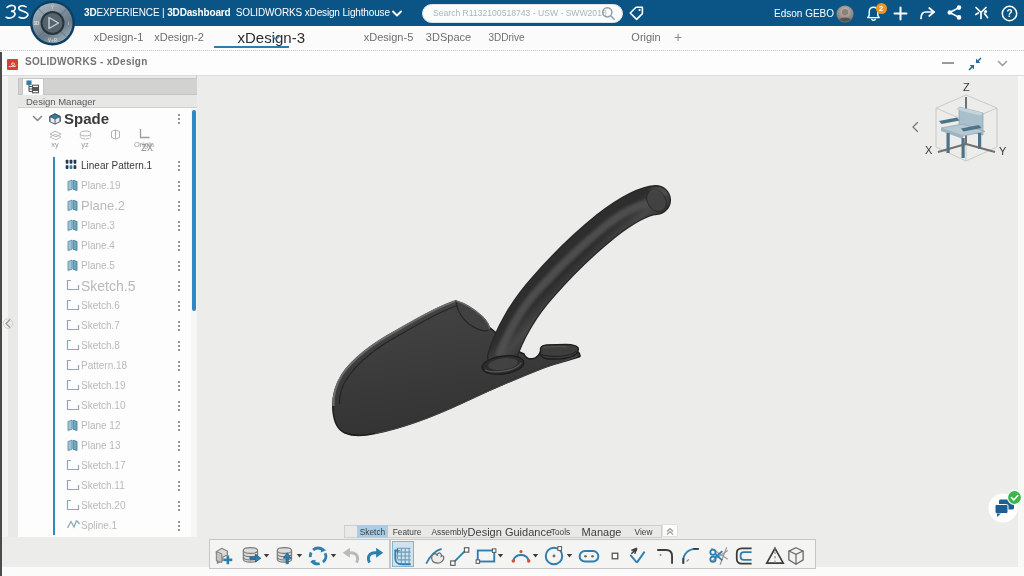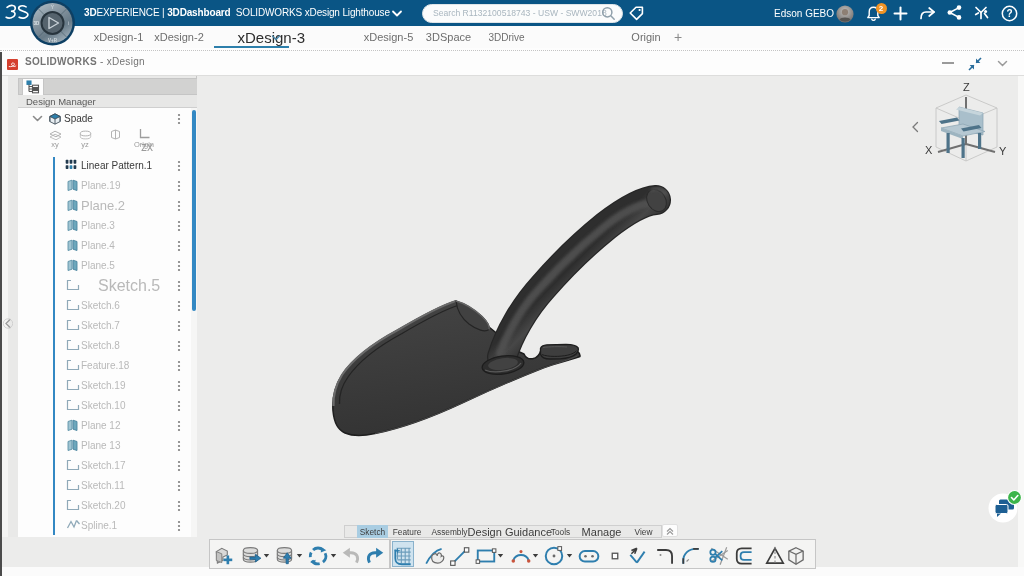--- a/index.html
+++ b/index.html
@@ -122,21 +122,21 @@
 <svg class="abs" style="left:271px;top:34px" width="10" height="8" viewBox="0 0 10 8">
       <path d="M1.5,2 L5,5.5 L8.5,2" fill="none" stroke="#4b87a8" stroke-width="1.4" stroke-linecap="round"></path>
     </svg>
 <div class="abs" style="left:214px;top:46px;width:75px;height:2px;background:#2d7fab"></div>
 <div class="abs" style="left:670px;top:26px;width:16px;height:22px;line-height:22px;text-align:center;color:#8a8a8a;font-size:14px">+</div>
 <div class="abs" style="left:0;top:50px;width:1024px;height:0;border-top:1px dotted #c4c4c4"></div>
 <svg class="abs" style="left:7px;top:59px" width="11" height="11" viewBox="0 0 11 11">
       <rect x="0" y="0" width="11" height="11" rx="1" fill="#d5402f"></rect>
       <path d="M2.2,7.6 C4.2,7.9 6.8,7.3 7.3,5.6 C7.7,4.2 6,3.4 4.9,4.3 C3.8,5.2 5.2,7.2 7,7.4 C8,7.5 8.8,7.2 9,6.8" fill="none" stroke="#fff" stroke-width="0.9" stroke-linecap="round"></path>
     </svg>
-<div class="abs" style="left:25px;top:48px;height:28px;line-height:28px;color:#737373;font-size:10px;font-weight:bold;letter-spacing:0.3px">SOLIDWORKS <span style="font-weight:normal">- xDesign</span></div>
+<div class="abs" style="left:25px;top:48px;height:28px;line-height:28px;color:#737373;font-size:10px;font-weight:bold;letter-spacing:0.3px">SOLIDWORKS <span style="font-weight:bold">- xDesign</span></div>
 <div class="abs" style="left:942px;top:62px;width:12px;height:2px;background:#9a9a9a"></div>
 <svg class="abs" style="left:967px;top:56px" width="16" height="16" viewBox="0 0 16 16">
       <g stroke="#2a6d9c" stroke-width="1.6" fill="#2a6d9c">
         <path d="M9.2,6.8 L14,2" fill="none"></path>
         <path d="M9,2.6 L9,7 L13.4,7 Z" stroke="none"></path>
         <path d="M6.8,9.2 L2,14" fill="none"></path>
         <path d="M7,13.4 L7,9 L2.6,9 Z" stroke="none"></path>
       </g>
     </svg>
 <svg class="abs" style="left:997px;top:60px" width="11" height="8" viewBox="0 0 11 8">
@@ -166,21 +166,21 @@
 <div class="abs" style="left:191.5px;top:110px;width:4.5px;height:201px;background:#3388c3;border-radius:2px"></div>
 <div class="abs" style="left:53px;top:157px;width:2px;height:378px;background:#3388c3"></div>
 <svg class="abs" style="left:32px;top:114px" width="11" height="10" viewBox="0 0 11 10">
       <path d="M1.5,2.5 L5.5,6.5 L9.5,2.5" fill="none" stroke="#8a8a8a" stroke-width="1.6" stroke-linecap="round" stroke-linejoin="round"></path>
     </svg>
 <svg class="abs" style="left:49px;top:113px" width="12" height="12" viewBox="0 0 14 14">
 <path d="M7,1 L13,4 L13,10 L7,13 L1,10 L1,4 Z" fill="#e8eef2" stroke="#3a4a55" stroke-width="1"></path>
 <path d="M1,4 L7,7 L13,4 L7,1 Z" fill="#2d7fab" stroke="#3a4a55" stroke-width="1"></path>
 <path d="M7,7 L7,13 M1,4 L1,10 M13,4 L13,10" stroke="#3a4a55" stroke-width="1" fill="none"></path>
     </svg>
-<div class="abs" style="left:64px;top:111px;height:16px;line-height:16px;font-size:10px;font-weight:normal;color:#3a3a3a">Spade</div>
+<div class="abs" style="left:64px;top:111px;height:16px;line-height:16px;font-size:15px;font-weight:bold;color:#3a3a3a">Spade</div>
 <svg class="abs" style="left:177px;top:113px" width="4" height="12" viewBox="0 0 4 12">
       <g fill="#7d7d7d">
         <circle cx="2" cy="2" r="1.1"></circle>
         <circle cx="2" cy="6" r="1.1"></circle>
         <circle cx="2" cy="10" r="1.1"></circle>
       </g>
     </svg>
 <svg class="abs" style="left:49px;top:130px" width="13" height="10" viewBox="0 0 13 10">
       <g fill="none" stroke="#b3b3b3" stroke-width="1">
         <path d="M1,4 L6,1.2 L12,4 L7,6.8 Z"></path>
@@ -282,21 +282,21 @@
 <svg class="abs" style="left:177px;top:259.5px" width="4" height="12" viewBox="0 0 4 12">
       <g fill="#7d7d7d">
         <circle cx="2" cy="2" r="1.1"></circle>
         <circle cx="2" cy="6" r="1.1"></circle>
         <circle cx="2" cy="10" r="1.1"></circle>
       </g>
     </svg>
 <svg class="abs" style="left:66px;top:279.0px" width="14" height="12" viewBox="0 0 14 12">
 <path d="M5,1.5 L1.5,1.5 L1.5,10.5 L12.5,10.5 L12.5,6" fill="none" stroke="#8fa9b8" stroke-width="1.2"></path>
     </svg>
-<div class="abs" style="left:98px;top:277.5px;height:16px;line-height:16px;font-size:16px;color:#b9b9b9">Sketch.5</div>
+<div class="abs" style="left:81px;top:277.5px;height:16px;line-height:16px;font-size:14px;color:#b9b9b9">Sketch.5</div>
 <svg class="abs" style="left:177px;top:279.5px" width="4" height="12" viewBox="0 0 4 12">
       <g fill="#7d7d7d">
         <circle cx="2" cy="2" r="1.1"></circle>
         <circle cx="2" cy="6" r="1.1"></circle>
         <circle cx="2" cy="10" r="1.1"></circle>
       </g>
     </svg>
 <svg class="abs" style="left:66px;top:299.0px" width="14" height="12" viewBox="0 0 14 12">
 <path d="M5,1.5 L1.5,1.5 L1.5,10.5 L12.5,10.5 L12.5,6" fill="none" stroke="#8fa9b8" stroke-width="1.2"></path>
     </svg>
@@ -326,21 +326,21 @@
 <svg class="abs" style="left:177px;top:339.5px" width="4" height="12" viewBox="0 0 4 12">
       <g fill="#7d7d7d">
         <circle cx="2" cy="2" r="1.1"></circle>
         <circle cx="2" cy="6" r="1.1"></circle>
         <circle cx="2" cy="10" r="1.1"></circle>
       </g>
     </svg>
 <svg class="abs" style="left:66px;top:359.0px" width="14" height="12" viewBox="0 0 14 12">
 <path d="M5,1.5 L1.5,1.5 L1.5,10.5 L12.5,10.5 L12.5,6" fill="none" stroke="#8fa9b8" stroke-width="1.2"></path>
     </svg>
-<div class="abs" style="left:81px;top:357.5px;height:16px;line-height:16px;font-size:10px;color:#b9b9b9">Feature.18</div>
+<div class="abs" style="left:81px;top:357.5px;height:16px;line-height:16px;font-size:10px;color:#b9b9b9">Pattern.18</div>
 <svg class="abs" style="left:177px;top:359.5px" width="4" height="12" viewBox="0 0 4 12">
       <g fill="#7d7d7d">
         <circle cx="2" cy="2" r="1.1"></circle>
         <circle cx="2" cy="6" r="1.1"></circle>
         <circle cx="2" cy="10" r="1.1"></circle>
       </g>
     </svg>
 <svg class="abs" style="left:66px;top:379.0px" width="14" height="12" viewBox="0 0 14 12">
 <path d="M5,1.5 L1.5,1.5 L1.5,10.5 L12.5,10.5 L12.5,6" fill="none" stroke="#8fa9b8" stroke-width="1.2"></path>
     </svg>

